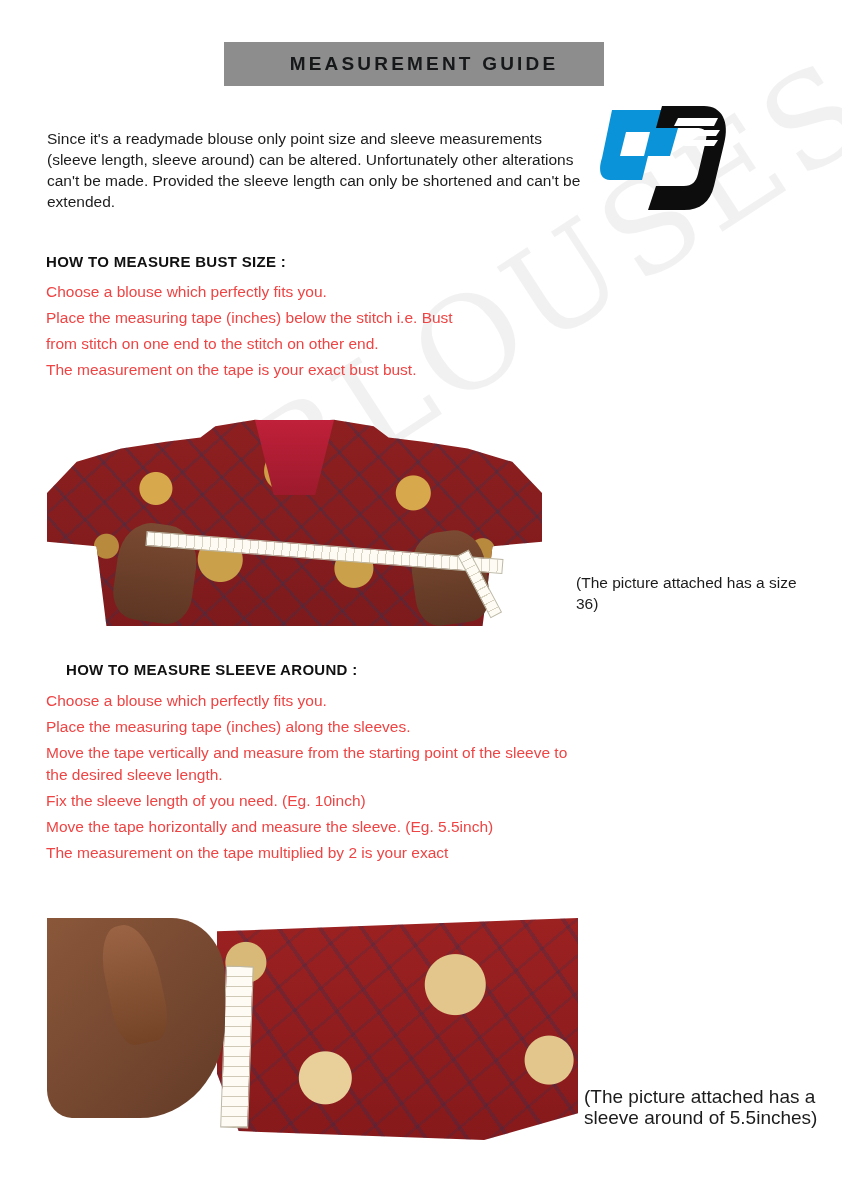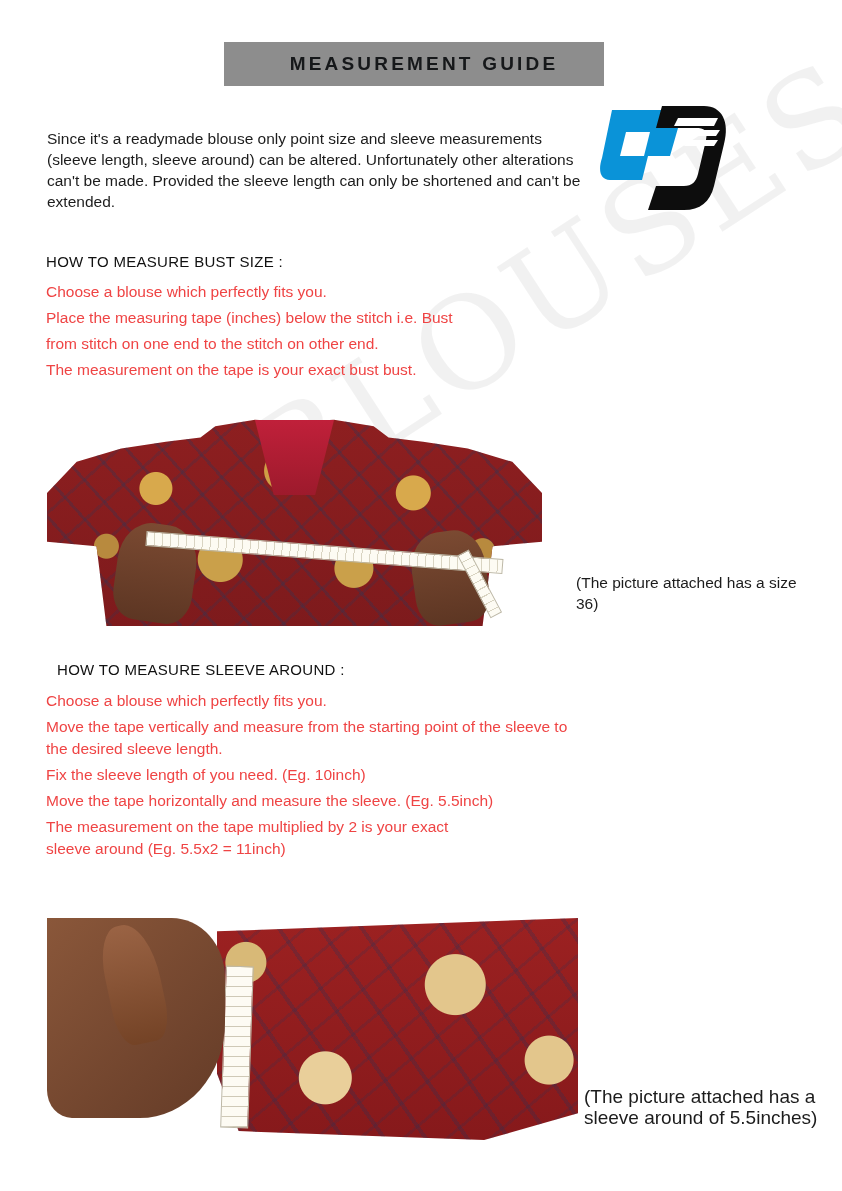--- a/index.html
+++ b/index.html
@@ -80,27 +80,27 @@
     font-size: 15.5px;
     line-height: 21px;
     color: #1c1c1c;
     z-index: 10;
   }
 
   
   .section-head {
     position: absolute;
     font-size: 15px;
-    font-weight: normal;
+    font-weight: bold;
     letter-spacing: 0.3px;
     color: #111;
     z-index: 10;
   }
   #head-bust { left: 46px; top: 253px; }
-  #head-sleeve { left: 57px; top: 661px; }
+  #head-sleeve { left: 66px; top: 661px; }
 
   
   .body-block {
     position: absolute;
     font-size: 15.5px;
     line-height: 22px;
     color: #ef4444;
     z-index: 10;
   }
   #bust-lines { left: 46px; top: 281px; width: 560px; }
@@ -291,26 +291,26 @@
   <div class="tape"></div>
   <div class="tape-tail"></div>
 </div>
 
 <div class="caption1">(The picture attached has a size 36)</div>
 
 <div class="section-head" id="head-sleeve">HOW TO MEASURE SLEEVE AROUND :</div>
 
 <div class="body-block" id="sleeve-lines">
   <p>Choose a blouse which perfectly fits you.</p>
+  <p>Place the measuring tape (inches) along the sleeves.</p>
   <p class="tight">Move the tape vertically and measure from the starting point of the sleeve to</p>
   <p>the desired sleeve length.</p>
   <p>Fix the sleeve length of you need. (Eg. 10inch)</p>
   <p>Move the tape horizontally and measure the sleeve. (Eg. 5.5inch)</p>
   <p class="tight">The measurement on the tape multiplied by 2 is your exact</p>
-  <p>sleeve around (Eg. 5.5x2 = 11inch)</p>
 </div>
 
 <div class="photo2">
   <div class="fabric"></div>
   <div class="tape2"></div>
   <div class="hand2"></div>
   <div class="thumb"></div>
 </div>
 
 <div class="caption2">(The picture attached has a sleeve around of 5.5inches)</div>

